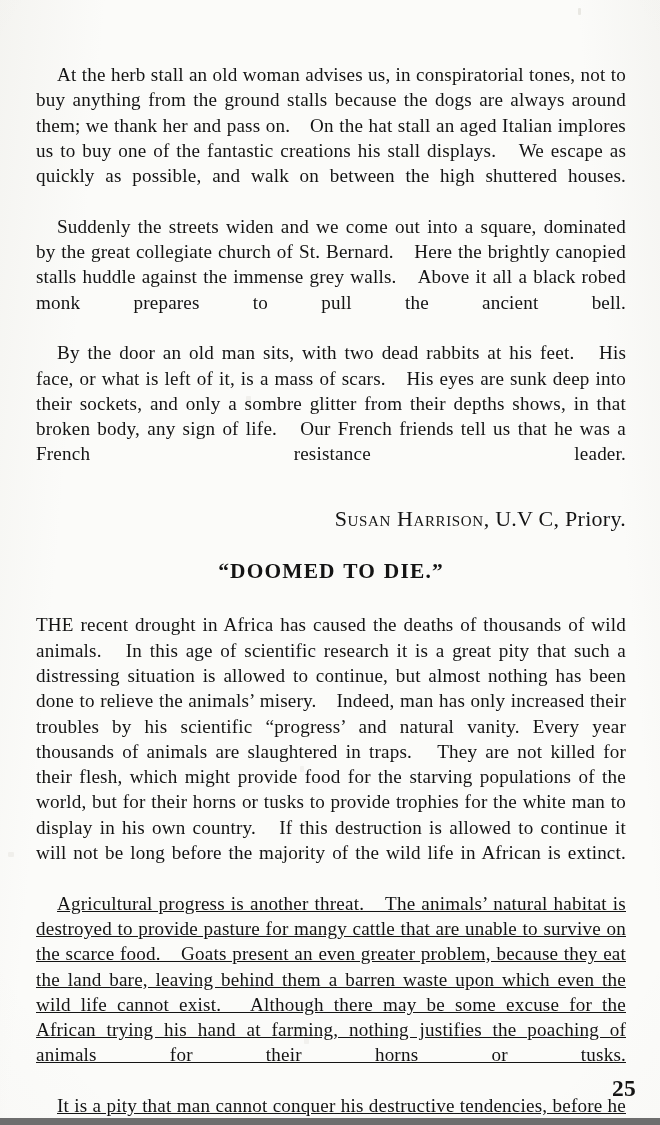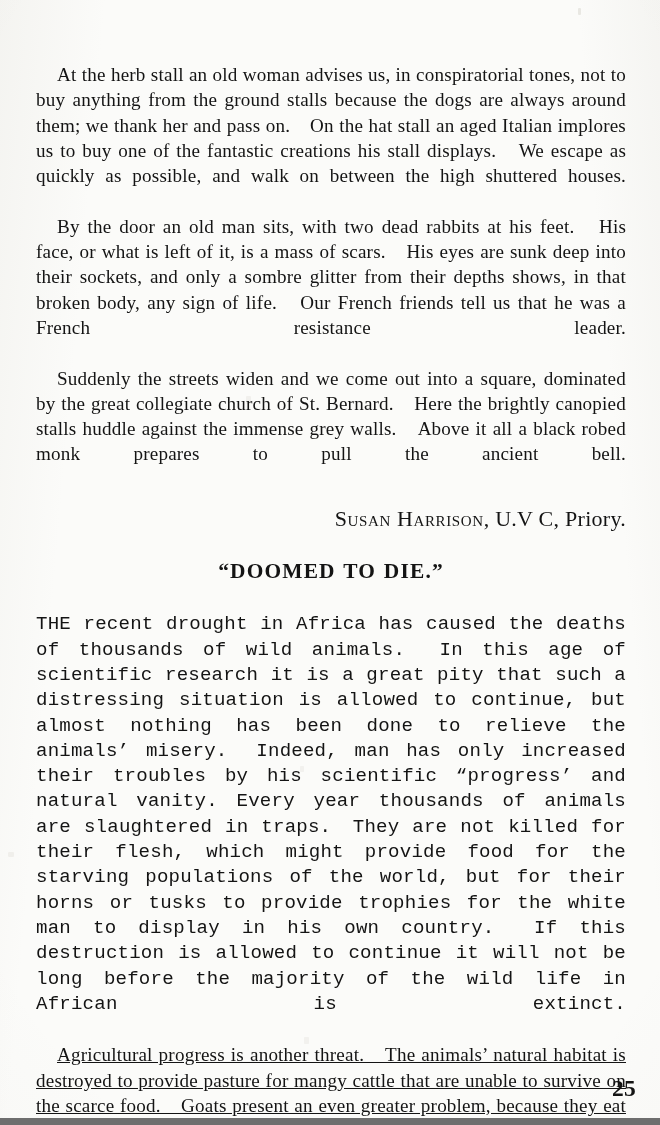--- a/index.html
+++ b/index.html
@@ -38,21 +38,21 @@
     font-size: 19.1px;
     line-height: 25.3px;
     text-align: justify;
     text-justify: inter-word;
     text-indent: 21px;
     letter-spacing: 0.01em;
     word-spacing: 0.012em;
     hyphens: none;
   }
 
-  p.para.no-indent { text-indent: 0; font-family: Liberation Mono, monospace; }
+  p.para.no-indent { text-indent: 0; }
 
   
   p.para::after {
     content: "";
     display: inline-block;
     width: 100%;
   }
 
   .gap-para  { margin-top: 10px; }
   .gap-small { margin-top: 7px; text-decoration: underline; }
@@ -115,23 +115,23 @@
   <div class="speck speck-a"></div>
   <div class="speck speck-b"></div>
   <div class="speck speck-c"></div>
   <div class="speck speck-d"></div>
   <div class="speck speck-e"></div>
 
   <div class="text-column" style="top:62px;">
 
     <p class="para">At the herb stall an old woman advises us, in conspiratorial tones, not to buy anything from the ground stalls because the dogs are always around them; we thank her and pass on.　On the hat stall an aged Italian implores us to buy one of the fantastic creations his stall displays.　We escape as quickly as possible, and walk on between the high shuttered houses.</p>
 
+    <p class="para gap-para">Suddenly the streets widen and we come out into a square, dominated by the great collegiate church of St. Bernard.　Here the brightly canopied stalls huddle against the immense grey walls.　Above it all a black robed monk prepares to pull the ancient bell.</p>
+
     <p class="para gap-para">By the door an old man sits, with two dead rabbits at his feet.　His face, or what is left of it, is a mass of scars.　His eyes are sunk deep into their sockets, and only a sombre glitter from their depths shows, in that broken body, any sign of life.　Our French friends tell us that he was a French resistance leader.</p>
-
-    <p class="para gap-para">Suddenly the streets widen and we come out into a square, dominated by the great collegiate church of St. Bernard.　Here the brightly canopied stalls huddle against the immense grey walls.　Above it all a black robed monk prepares to pull the ancient bell.</p>
 
     <p class="byline byline-1"><span class="name">Susan Harrison</span><span>, U.V C, Priory.</span></p>
 
     <div class="heading-wrap">
       <h2 class="section-heading">“DOOMED TO DIE.”</h2>
     </div>
 
     <p class="para no-indent">THE recent drought in Africa has caused the deaths of thousands of wild animals.　In this age of scientific research it is a great pity that such a distressing situation is allowed to continue, but almost nothing has been done to relieve the animals’ misery.　Indeed, man has only increased their troubles by his scientific “progress’ and natural vanity. Every year thousands of animals are slaughtered in traps.　They are not killed for their flesh, which might provide food for the starving populations of the world, but for their horns or tusks to provide trophies for the white man to display in his own country.　If this destruction is allowed to continue it will not be long before the majority of the wild life in African is extinct.</p>
 
     <p class="para gap-small">Agricultural progress is another threat.　The animals’ natural habitat is destroyed to provide pasture for mangy cattle that are unable to survive on the scarce food.　Goats present an even greater problem, because they eat the land bare, leaving behind them a barren waste upon which even the wild life cannot exist.　Although there may be some excuse for the African trying his hand at farming, nothing justifies the poaching of animals for their horns or tusks.</p>

